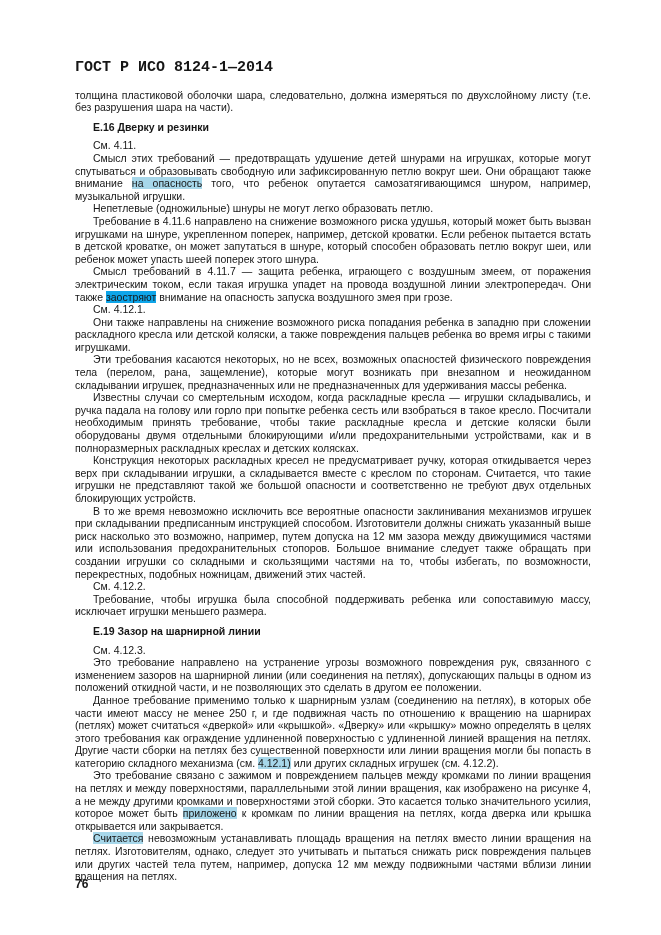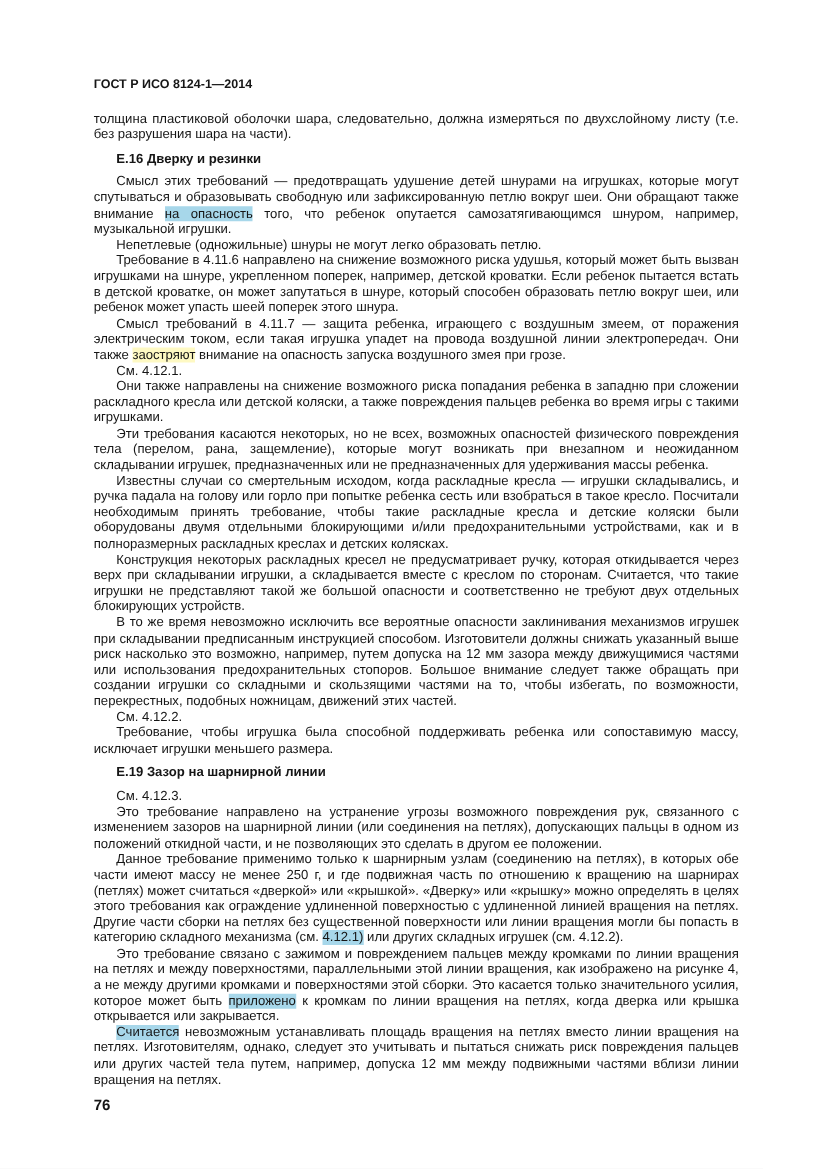--- a/index.html
+++ b/index.html
@@ -12,22 +12,23 @@
     box-sizing: border-box;
     padding: 62px 70px 0 75px;
     font-family: "Liberation Sans", sans-serif;
     font-size: 10.5px;
     line-height: 12.6px;
     color: #161616;
     overflow: hidden;
   }
   .doc-header {
     font-weight: bold;
-    font-size: 10px;
+    font-size: 15px;
     margin-bottom: 14px;
+    font-family: Liberation Mono, monospace;
   }
   .blk {
     margin: 0;
     text-align: justify;
     text-indent: 18px;
   }
   .blk.no-indent { text-indent: 0; }
   .blk.heading {
     font-weight: bold;
     text-align: left;
@@ -46,24 +47,25 @@
 </style>
 </head>
 <body>
 
 <div class="page">
   <div class="doc-header">ГОСТ Р ИСО 8124-1—2014</div>
 
   <div id="doc-blocks">
       <p class="blk para no-indent"><span>толщина пластиковой оболочки шара, следовательно, должна измеряться по двухслойному листу (т.е. без разрушения шара на части).</span></p>
       <p class="blk heading"><span>Е.16  Дверку и резинки</span></p>
+      <p class="blk see"><span>См. 4.11.</span></p>
       <p class="blk para"><span>Смысл этих требований — предотвращать удушение детей шнурами на игрушках, которые могут спутываться и образовывать свободную или зафиксированную петлю вокруг шеи. Они обращают также внимание </span><span class="hl" style="background: rgb(167, 215, 234);">на опасность</span><span> того, что ребенок опутается самозатягивающимся шнуром, например, музыкальной игрушки.</span></p>
       <p class="blk para"><span>Непетлевые (одножильные) шнуры не могут легко образовать петлю.</span></p>
       <p class="blk para"><span>Требование в 4.11.6 направлено на снижение возможного риска удушья, который может быть вызван игрушками на шнуре, укрепленном поперек, например, детской кроватки. Если ребенок пытается встать в детской кроватке, он может запутаться в шнуре, который способен образовать петлю вокруг шеи, или ребенок может упасть шеей поперек этого шнура.</span></p>
-      <p class="blk para"><span>Смысл требований в 4.11.7 — защита ребенка, играющего с воздушным змеем, от поражения электрическим током, если такая игрушка упадет на провода воздушной линии электропередач. Они также </span><span class="hl" style="background: #fef9c3;">заостряют</span><span> внимание на опасность запуска воздушного змея при грозе.</span></p>
+      <p class="blk para"><span>Смысл требований в 4.11.7 — защита ребенка, играющего с воздушным змеем, от поражения электрическим током, если такая игрушка упадет на провода воздушной линии электропередач. Они также </span><span class="hl" style="background: #0ea5e9;">заостряют</span><span> внимание на опасность запуска воздушного змея при грозе.</span></p>
       <p class="blk see"><span>См. 4.12.1.</span></p>
       <p class="blk para"><span>Они также направлены на снижение возможного риска попадания ребенка в западню при сложении раскладного кресла или детской коляски, а также повреждения пальцев ребенка во время игры с такими игрушками.</span></p>
       <p class="blk para"><span>Эти требования касаются некоторых, но не всех, возможных опасностей физического повреждения тела (перелом, рана, защемление), которые могут возникать при внезапном и неожиданном складывании игрушек, предназначенных или не предназначенных для удерживания массы ребенка.</span></p>
       <p class="blk para"><span>Известны случаи со смертельным исходом, когда раскладные кресла — игрушки складывались, и ручка падала на голову или горло при попытке ребенка сесть или взобраться в такое кресло. Посчитали необходимым принять требование, чтобы такие раскладные кресла и детские коляски были оборудованы двумя отдельными блокирующими и/или предохранительными устройствами, как и в полноразмерных раскладных креслах и детских колясках.</span></p>
       <p class="blk para"><span>Конструкция некоторых раскладных кресел не предусматривает ручку, которая откидывается через верх при складывании игрушки, а складывается вместе с креслом по сторонам. Считается, что такие игрушки не представляют такой же большой опасности и соответственно не требуют двух отдельных блокирующих устройств.</span></p>
       <p class="blk para"><span>В то же время невозможно исключить все вероятные опасности заклинивания механизмов игрушек при складывании предписанным инструкцией способом. Изготовители должны снижать указанный выше риск насколько это возможно, например, путем допуска на 12 мм зазора между движущимися частями или использования предохранительных стопоров. Большое внимание следует также обращать при создании игрушки со складными и скользящими частями на то, чтобы избегать, по возможности, перекрестных, подобных ножницам, движений этих частей.</span></p>
       <p class="blk see"><span>См. 4.12.2.</span></p>
       <p class="blk para"><span>Требование, чтобы игрушка была способной поддерживать ребенка или сопоставимую массу, исключает игрушки меньшего размера.</span></p>
       <p class="blk heading"><span>Е.19  Зазор на шарнирной линии</span></p>
       <p class="blk see"><span>См. 4.12.3.</span></p>

